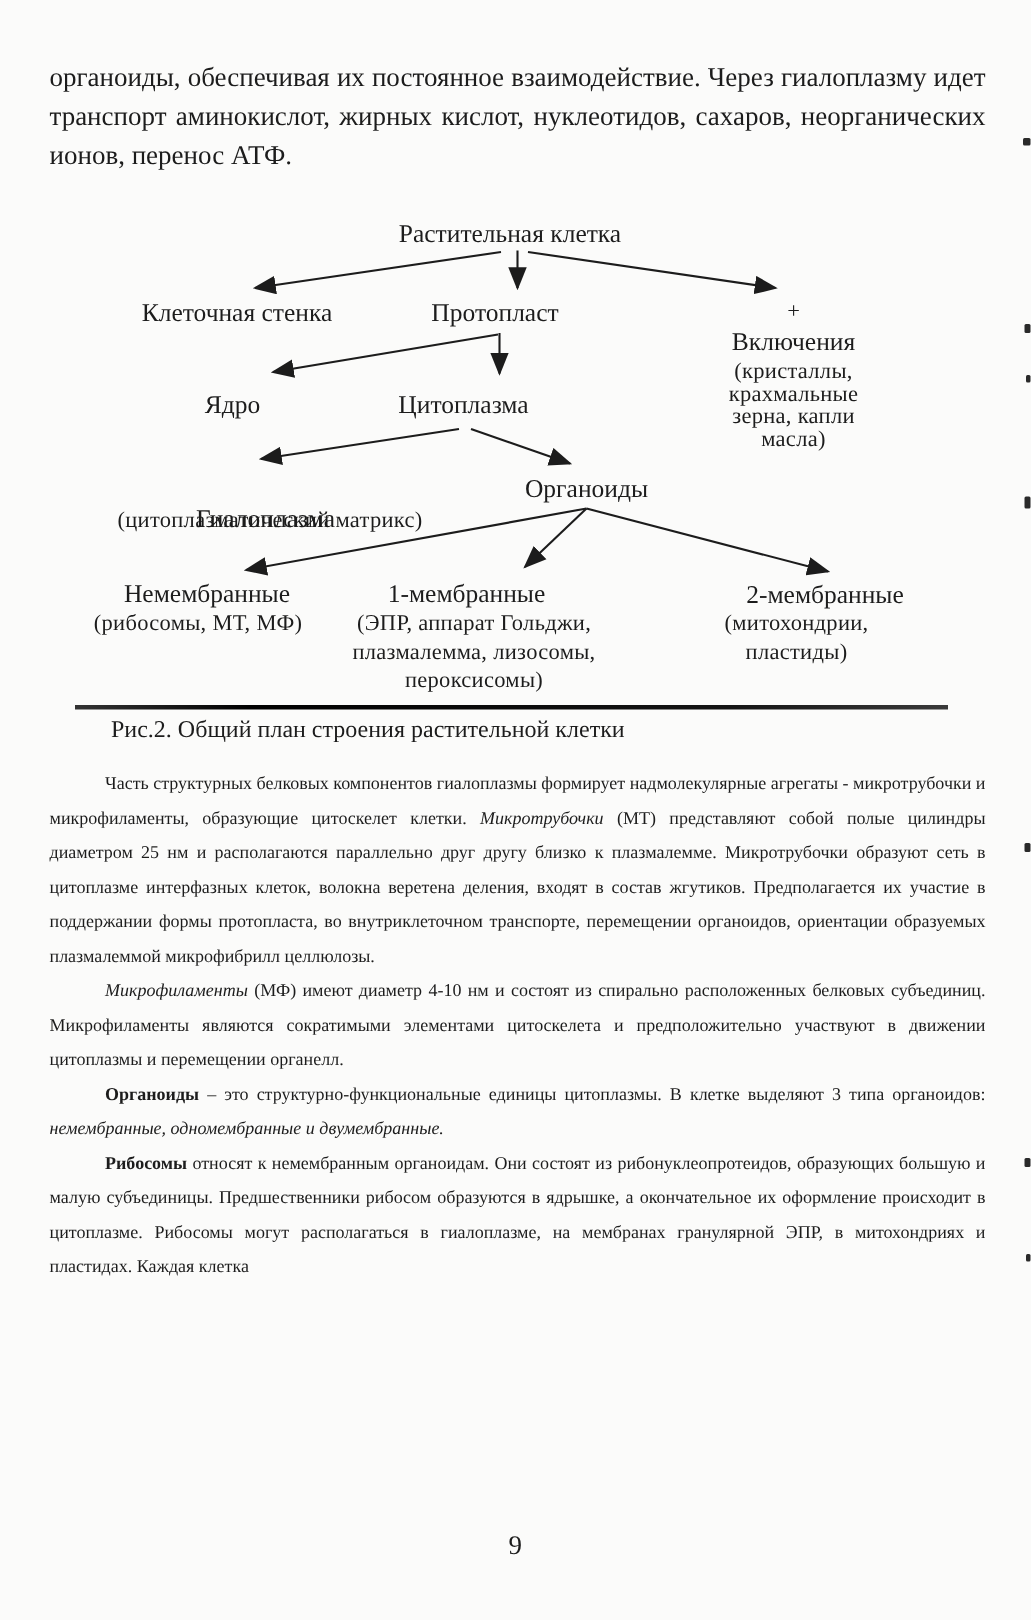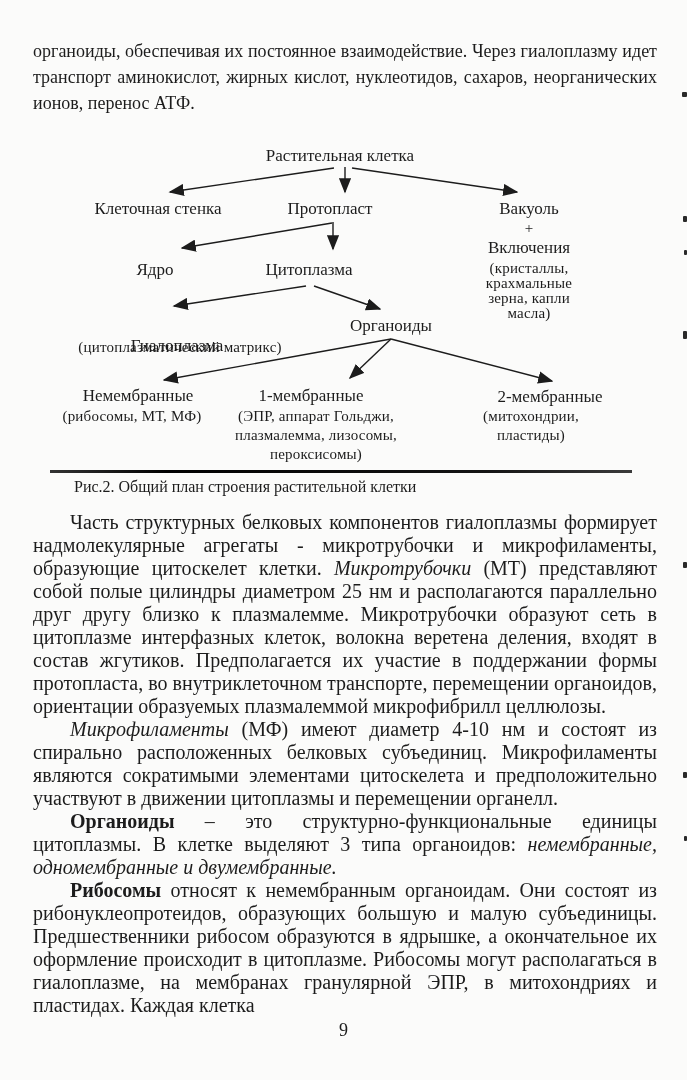--- a/index.html
+++ b/index.html
@@ -11,21 +11,21 @@
   }
   .page{position:absolute;inset:0;}
 
   
   .intro{
     position:absolute;left:33px;top:38px;width:624px;
     font-size:18px;line-height:26px;text-align:justify;
   }
   .bodytext{
     position:absolute;left:33px;top:511px;width:624px;
-    font-size:20px;line-height:23px;text-align:justify;
+    font-size:12px;line-height:23px;text-align:justify;
   }
   .bodytext p{margin:0;text-indent:37px;}
   .it{font-style:italic;}
   .bd{font-weight:bold;}
 
   
   .figure{position:absolute;left:0;top:140px;width:601px;height:335px;}
   .figure svg{position:absolute;left:0;top:0;}
   .node{
     position:absolute;transform:translateX(-50%);
@@ -98,21 +98,20 @@
         <path d="M391,199 L350,238" marker-end="url(#ah)"></path>
         <path d="M391,199 L552,241" marker-end="url(#ah)"></path>
       </g>
     </svg>
 
     <div class="node" style="left:340px;top:6px;">Растительная клетка</div>
     <div class="node" style="left:158px;top:59px;">Клеточная стенка</div>
     <div class="node" style="left:330px;top:59px;">Протопласт</div>
 
     <div class="vacuole-block">
-      <div class="l1">Вакуоль</div>
       <div class="plus">+</div>
       <div class="l1">Включения</div>
       <div class="sm">(кристаллы, крахмальные
 зерна, капли масла)</div>
     </div>
 
     <div class="node" style="left:155px;top:120px;">Ядро</div>
     <div class="node" style="left:309px;top:120px;">Цитоплазма</div>
 
     <div class="node" style="left:177px;top:176px;margin-top:20px;">Гиалоплазма</div>

